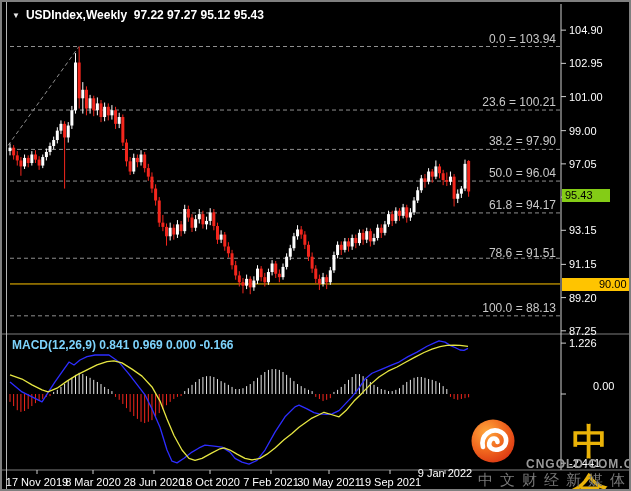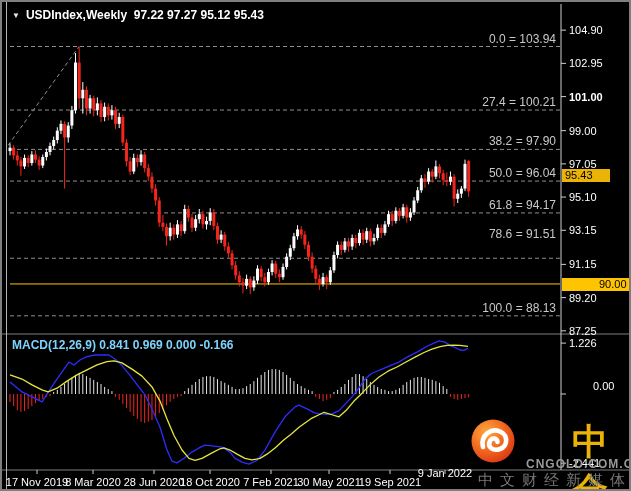--- a/index.html
+++ b/index.html
@@ -460,34 +460,34 @@
       <line x1="443" y1="468" x2="443" y2="472" stroke="#cfcfcf" stroke-width="1"></line>
     </svg>
   <div id="leftline"></div>
 
   <div id="title">
     <span class="tri">▼</span><span>USDIndex,Weekly</span>&nbsp;&nbsp;<span>97.22 97.27 95.12 95.43</span>
   </div>
 
   <div id="macd-title">MACD(12,26,9) 0.841 0.969 0.000 -0.166</div>
 
-  <div class="pricebox" id="cur-price" style="top: 167px; background: #eab308; color: rgb(0, 0, 0);">95.43</div>
+  <div class="pricebox" id="cur-price" style="top: 187px; background: #84cc16; color: rgb(0, 0, 0);">95.43</div>
   <div class="pricebox" id="hline-price" style="top: 275.968px; background: rgb(255, 196, 0); color: rgb(0, 0, 0); padding-left: 37px;">90.00</div>
 
   <div id="labels">
       <div class="fiblbl" style="left: 398px; top: 30.5px; width: 156px;">0.0 = 103.94</div>
-      <div class="fiblbl" style="left: 398px; top: 94.0405px; width: 156px;">27.4 = 100.21</div>
+      <div class="fiblbl" style="left: 398px; top: 94.0405px; width: 156px;">23.6 = 100.21</div>
       <div class="fiblbl" style="left: 398px; top: 133.391px; width: 156px;">38.2 = 97.90</div>
       <div class="fiblbl" style="left: 398px; top: 165.076px; width: 156px;">50.0 = 96.04</div>
       <div class="fiblbl" style="left: 398px; top: 196.932px; width: 156px;">61.8 = 94.17</div>
-      <div class="fiblbl" style="left: 398px; top: 226px; width: 156px;">78.6 = 91.51</div>
+      <div class="fiblbl" style="left: 398px; top: 245px; width: 156px;">78.6 = 91.51</div>
       <div class="fiblbl" style="left: 398px; top: 299.823px; width: 156px;">100.0 = 88.13</div>
       <div class="lbl" style="left: 567px; top: 22.1464px;">104.90</div>
       <div class="lbl" style="left: 567px; top: 55.3646px;">102.95</div>
-      <div class="lbl" style="left: 567px; top: 88.5829px; font-weight: bold;">101.00</div>
+      <div class="lbl" style="left: 567px; top: 88.5829px;">101.00</div>
       <div class="lbl" style="left: 567px; top: 122.653px;">99.00</div>
       <div class="lbl" style="left: 567px; top: 155.871px;">97.05</div>
       <div class="lbl" style="left: 567px; top: 189.089px;">95.10</div>
       <div class="lbl" style="left: 567px; top: 222.308px;">93.15</div>
       <div class="lbl" style="left: 567px; top: 256.378px;">91.15</div>
       <div class="lbl" style="left: 567px; top: 289.596px;">89.20</div>
       <div class="lbl" style="left: 567px; top: 322.814px;">87.25</div>
       <div class="lbl" style="left: 567px; top: 335.121px;">1.226</div>
       <div class="lbl" style="left: 567px; top: 378px; margin-left: 24px;">0.00</div>
       <div class="lbl" style="left: 567px; top: 455.18px;">-2.441</div>

